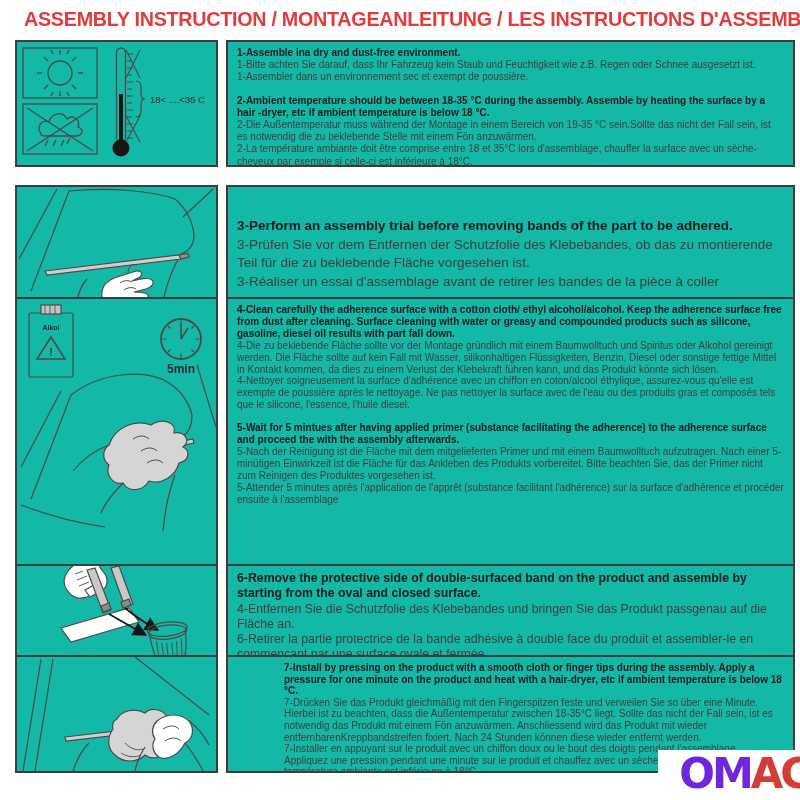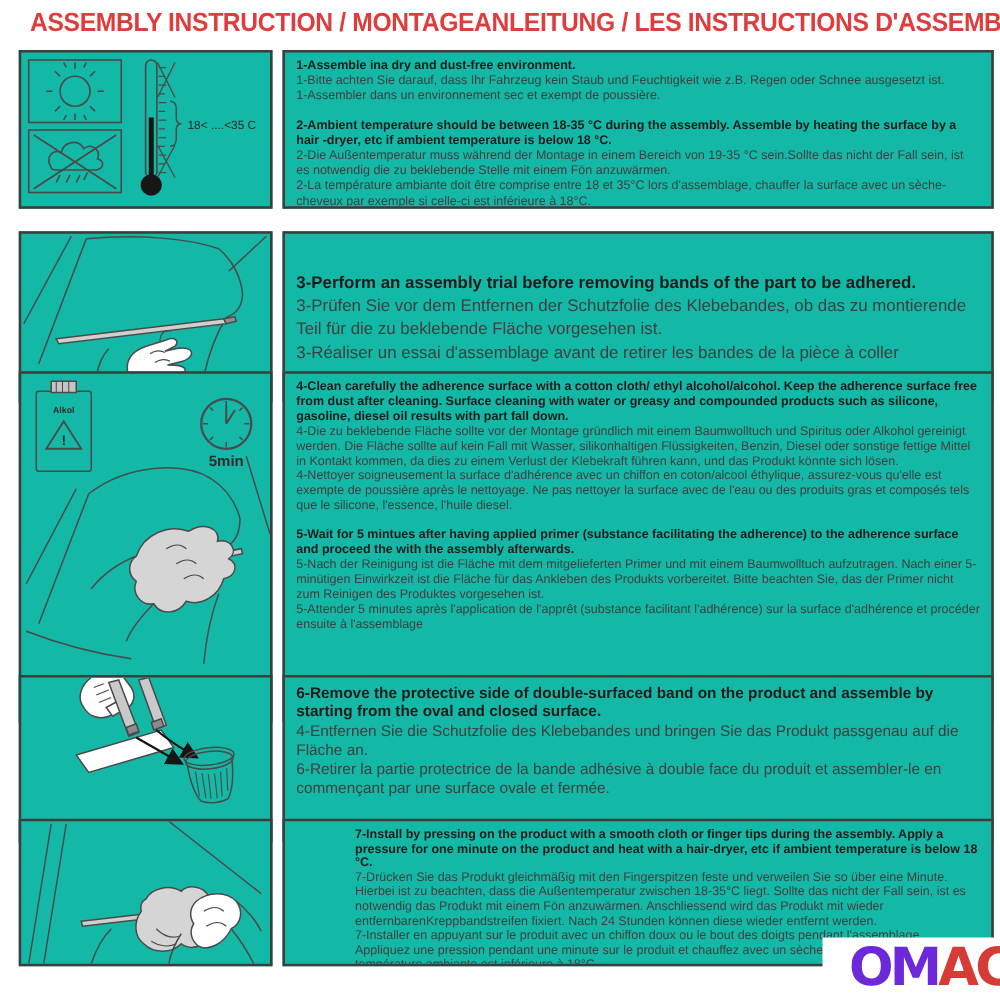--- a/index.html
+++ b/index.html
@@ -6,21 +6,21 @@
   body{width:800px;height:800px;position:relative;font-family:"Liberation Sans",sans-serif;color:#3f3f3f;}
   .title{position:absolute;top:7px;left:0;width:800px;text-align:center;
          color:#e23b3b;font-weight:bold;font-size:21px;letter-spacing:-0.3px;
          transform:scaleX(0.94);white-space:nowrap;}
   .box{position:absolute;border:2px solid #3d3d3d;background:#14b8a6;box-sizing:border-box;}
   .lbox{left:15px;width:203px;overflow:hidden;}
   .rbox{left:226px;width:569px;padding:5px 9px 4px 9px;overflow:hidden;}
   .r1{top:40px;height:127px;}
   .r2{top:173px;height:137px;margin-top:12px;}
   .r3{top:297px;height:281px;}
-  .r4{top:540px;height:134px;}
+  .r4{top:564px;height:134px;}
   .r5{top:655px;height:118px;}
   p{margin:0;font-size:10px;line-height:12.2px;}
   p.b{font-weight:bold;color:#1c1c1c;}
   p.gap{margin-top:11px;}
   .rbox.r2{display:flex;flex-direction:column;justify-content:center;}
   .rbox.r2 p{font-size:13.5px;line-height:18.5px;}
   .rbox.r4 p{font-size:12.3px;line-height:15.3px;}
   .rbox.r5 p{font-size:10px;line-height:11.6px;margin-left:47px;}
   .rbox.r3 p{line-height:11.9px;}
   svg{display:block;}

